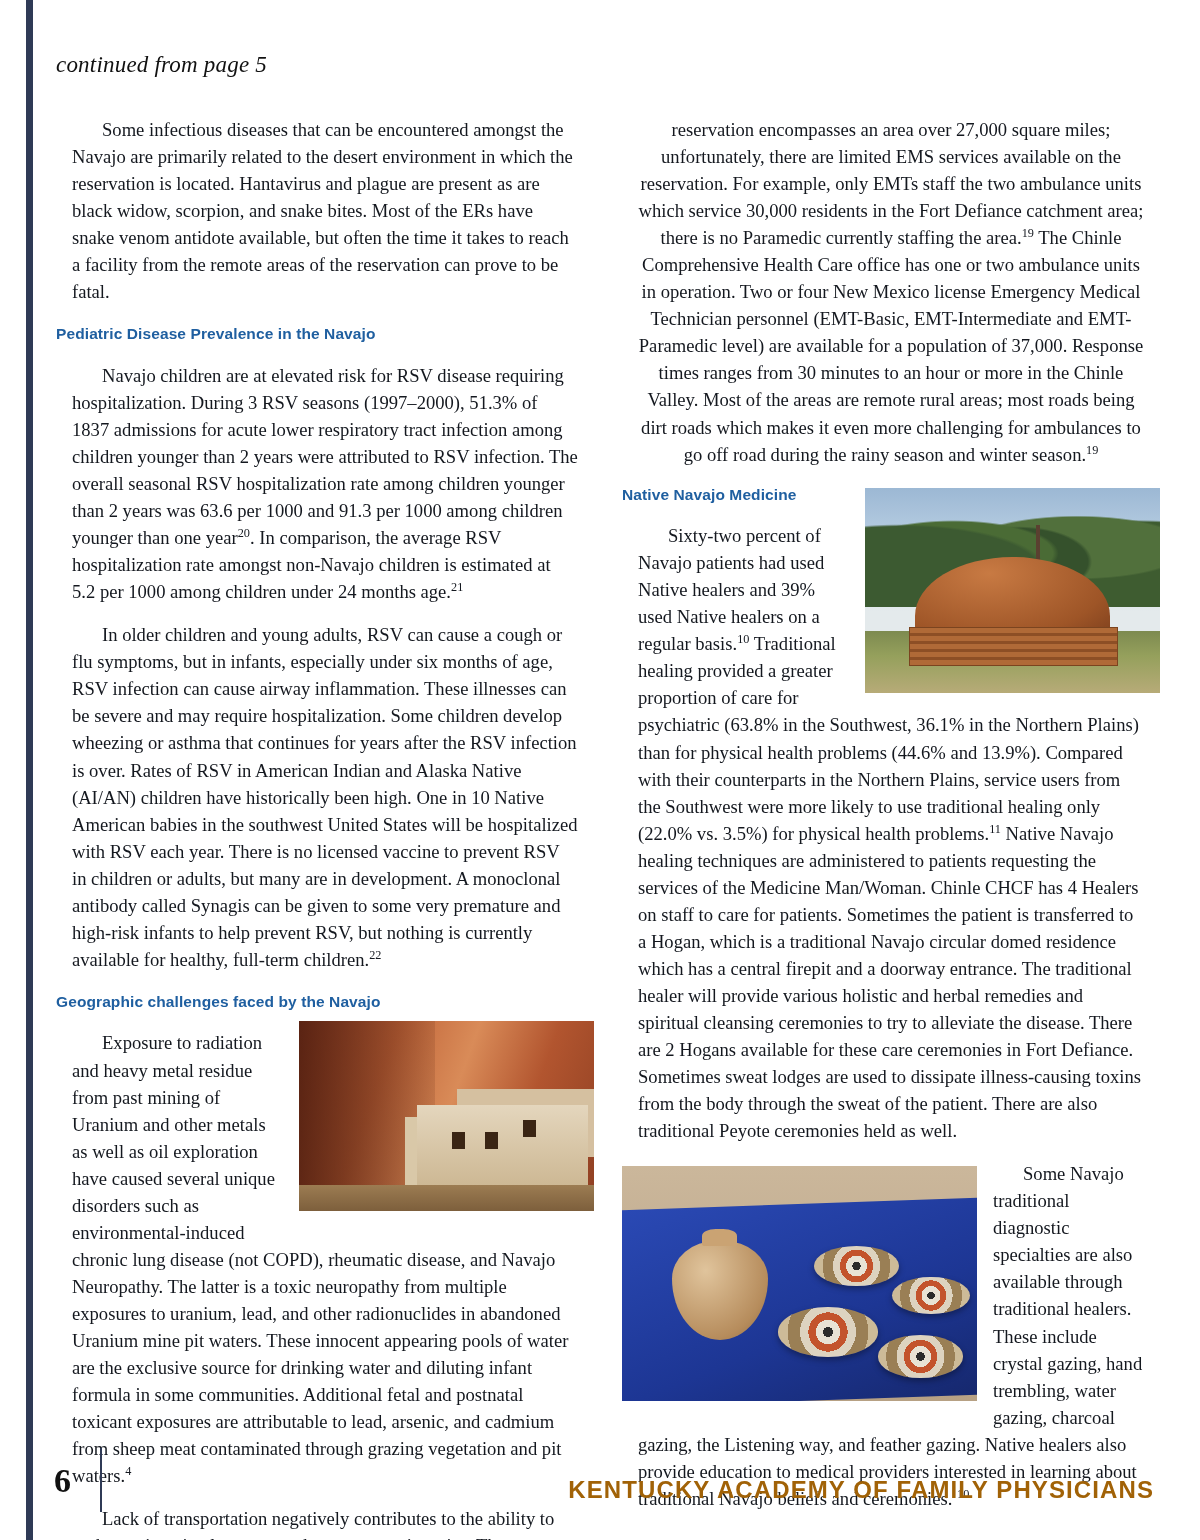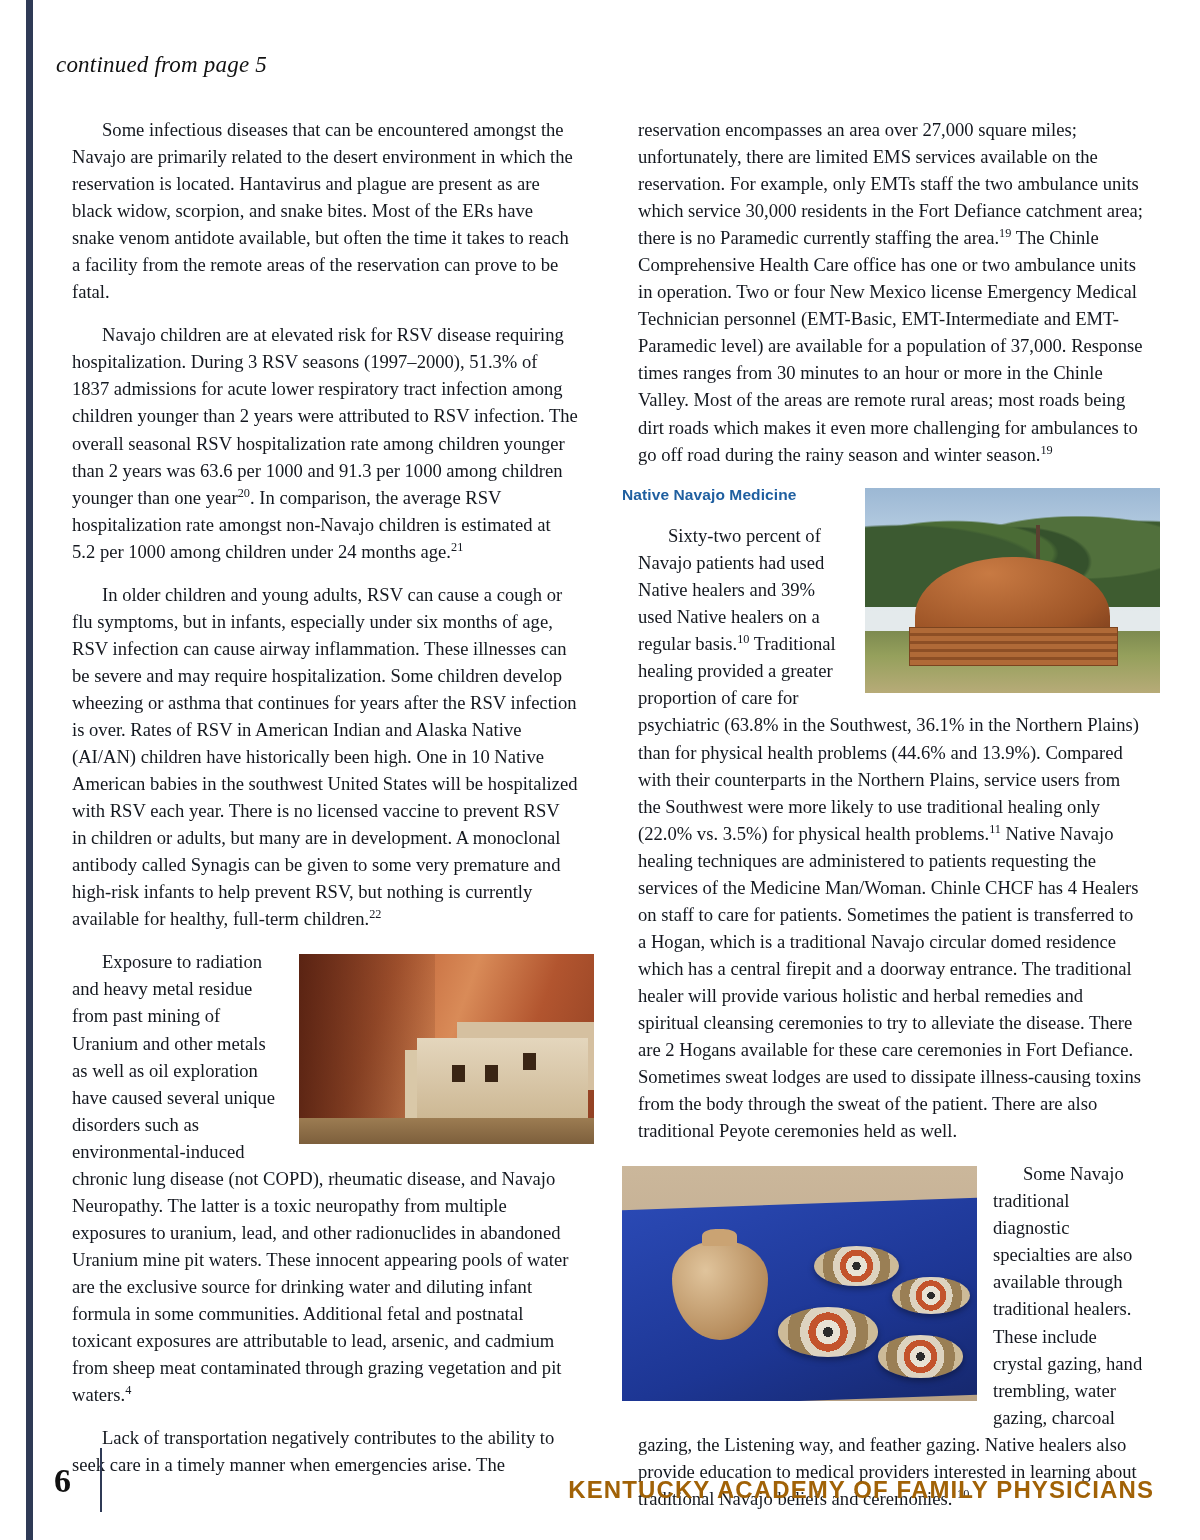--- a/index.html
+++ b/index.html
@@ -36,21 +36,21 @@
     width:538px;
     font-size:18.6px;
     line-height:1.455;
     text-align:left;
     color:#14181f;
   }
   .col.left { left:56px; }
   .col.right { left:622px; }
 
   p { margin:16px; text-indent:30px; }
-  p.noindent { text-indent:0; }
+  p.noindent { text-indent:0;text-align:center; }
 
   h3.section {
     margin:18px 0 2px 0;
     font-family:"Liberation Sans", sans-serif;
     font-size:15.5px;
     font-weight:bold;
     color:#1f5fa0;
     letter-spacing:0.1px;
     text-indent:0;
   }
@@ -152,25 +152,27 @@
 <div class="page">
 
   <div class="left-rule"></div>
 
   <div class="continued">continued from page 5</div>
 
   <div class="col left">
 
     <p>Some infectious diseases that can be encountered amongst the Navajo are primarily related to the desert environment in which the reservation is located. Hantavirus and plague are present as are black widow, scorpion, and snake bites. Most of the ERs have snake venom antidote available, but often the time it takes to reach a facility from the remote areas of the reservation can prove to be fatal.</p>
 
+    <h3 class="section">Pediatric Disease Prevalence in the Navajo</h3>
 
     <p><span>Navajo children are at elevated risk for RSV disease requiring hospitalization. During 3 RSV seasons (1997–2000), 51.3% of 1837 admissions for acute lower respiratory tract infection among children younger than 2 years were attributed to RSV infection. The overall seasonal RSV hospitalization rate among children younger than 2 years was 63.6 per 1000 and 91.3 per 1000 among children younger than one year</span><sup>20</sup><span>. In comparison, the average RSV hospitalization rate amongst non-Navajo children is estimated at 5.2 per 1000 among children under 24 months age.</span><sup>21</sup></p>
 
     <p><span>In older children and young adults, RSV can cause a cough or flu symptoms, but in infants, especially under six months of age, RSV infection can cause airway inflammation. These illnesses can be severe and may require hospitalization. Some children develop wheezing or asthma that continues for years after the RSV infection is over. Rates of RSV in American Indian and Alaska Native (AI/AN) children have historically been high. One in 10 Native American babies in the southwest United States will be hospitalized with RSV each year. There is no licensed vaccine to prevent RSV in children or adults, but many are in development. A monoclonal antibody called Synagis can be given to some very premature and high-risk infants to help prevent RSV, but nothing is currently available for healthy, full-term children.</span><sup>22</sup></p>
 
+    <h3 class="section">Geographic challenges faced by the Navajo</h3>
 
     <div class="fig fig-ruins">
       <div class="ruins-rock"></div>
       <div class="ruins-shadow"></div>
       <div class="ruins-blocks"></div>
       <div class="ruins-win" style="left:52%;top:58%"></div>
       <div class="ruins-win" style="left:63%;top:58%"></div>
       <div class="ruins-win" style="left:76%;top:52%"></div>
       <div class="ruins-base"></div>
     </div>

